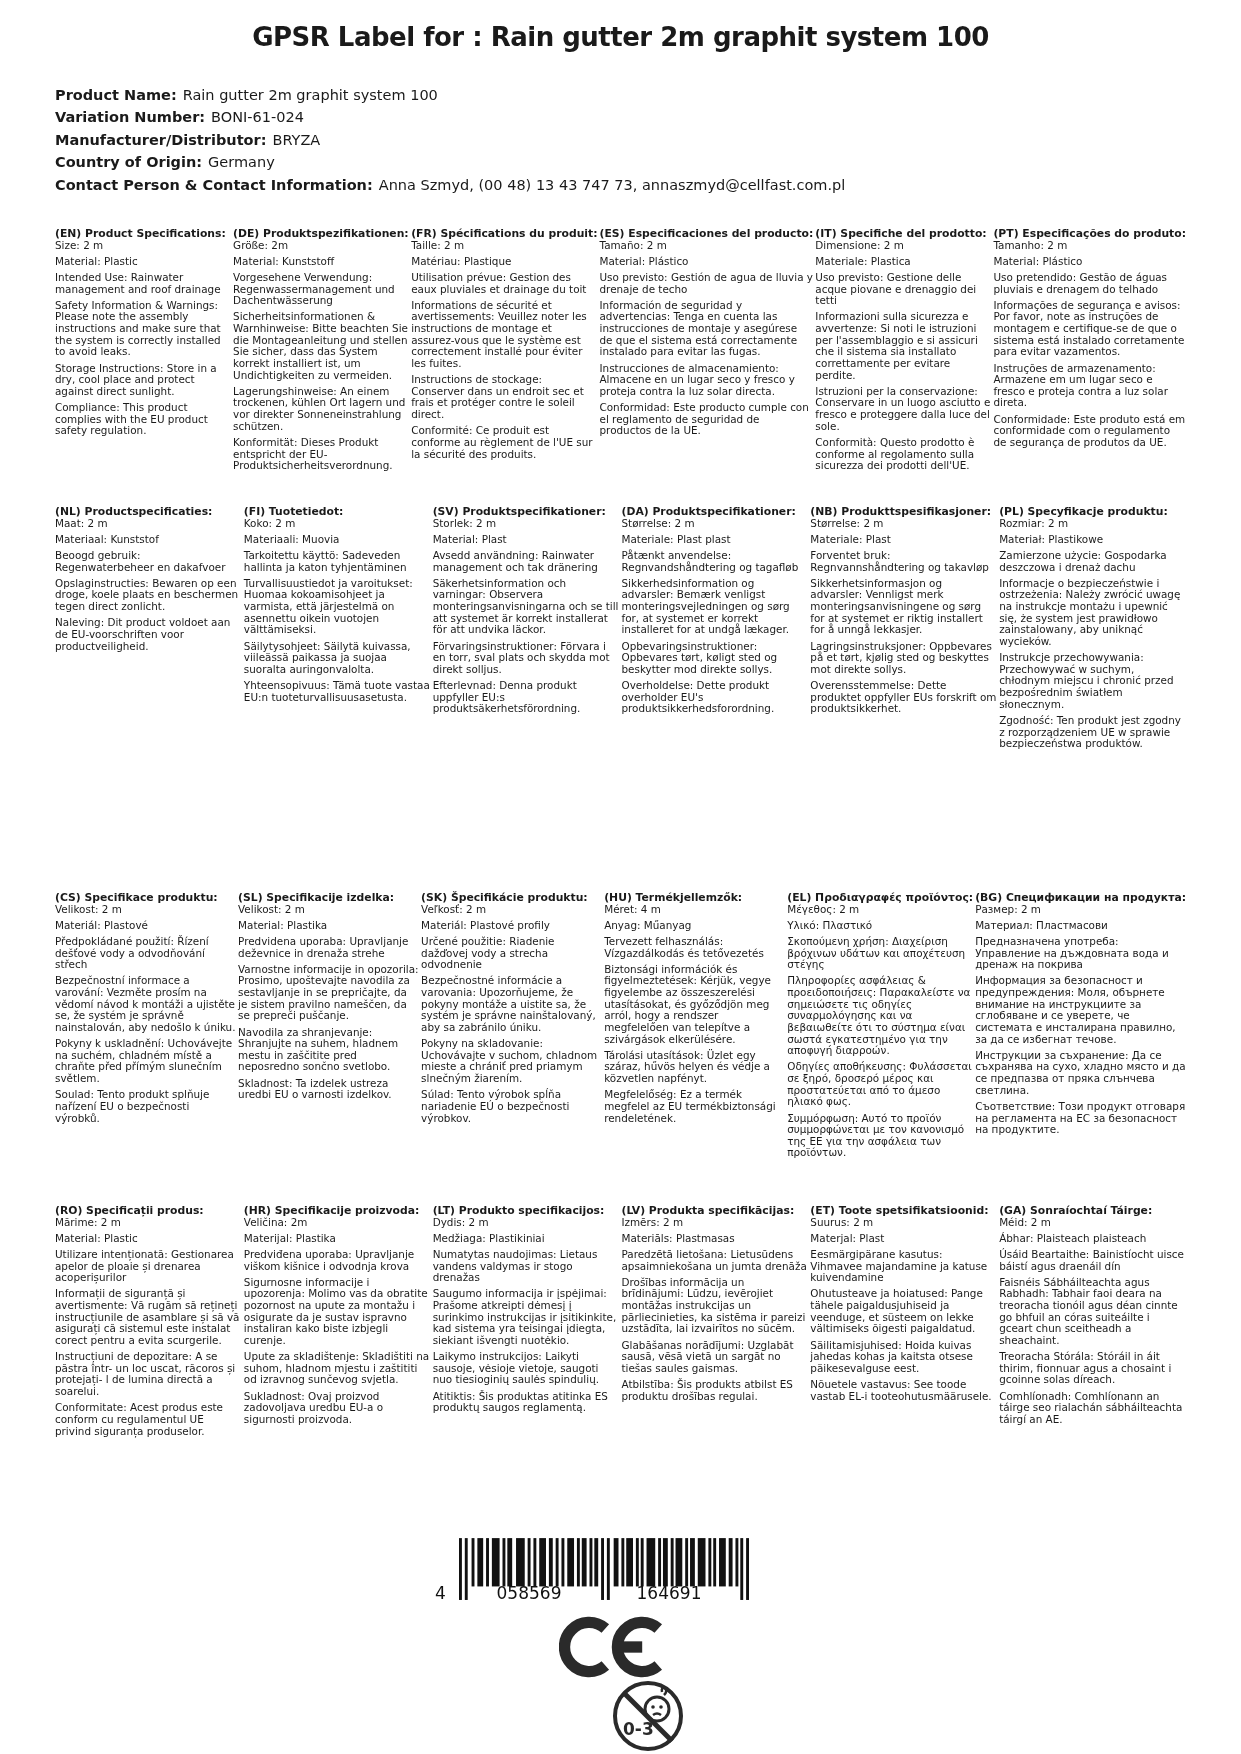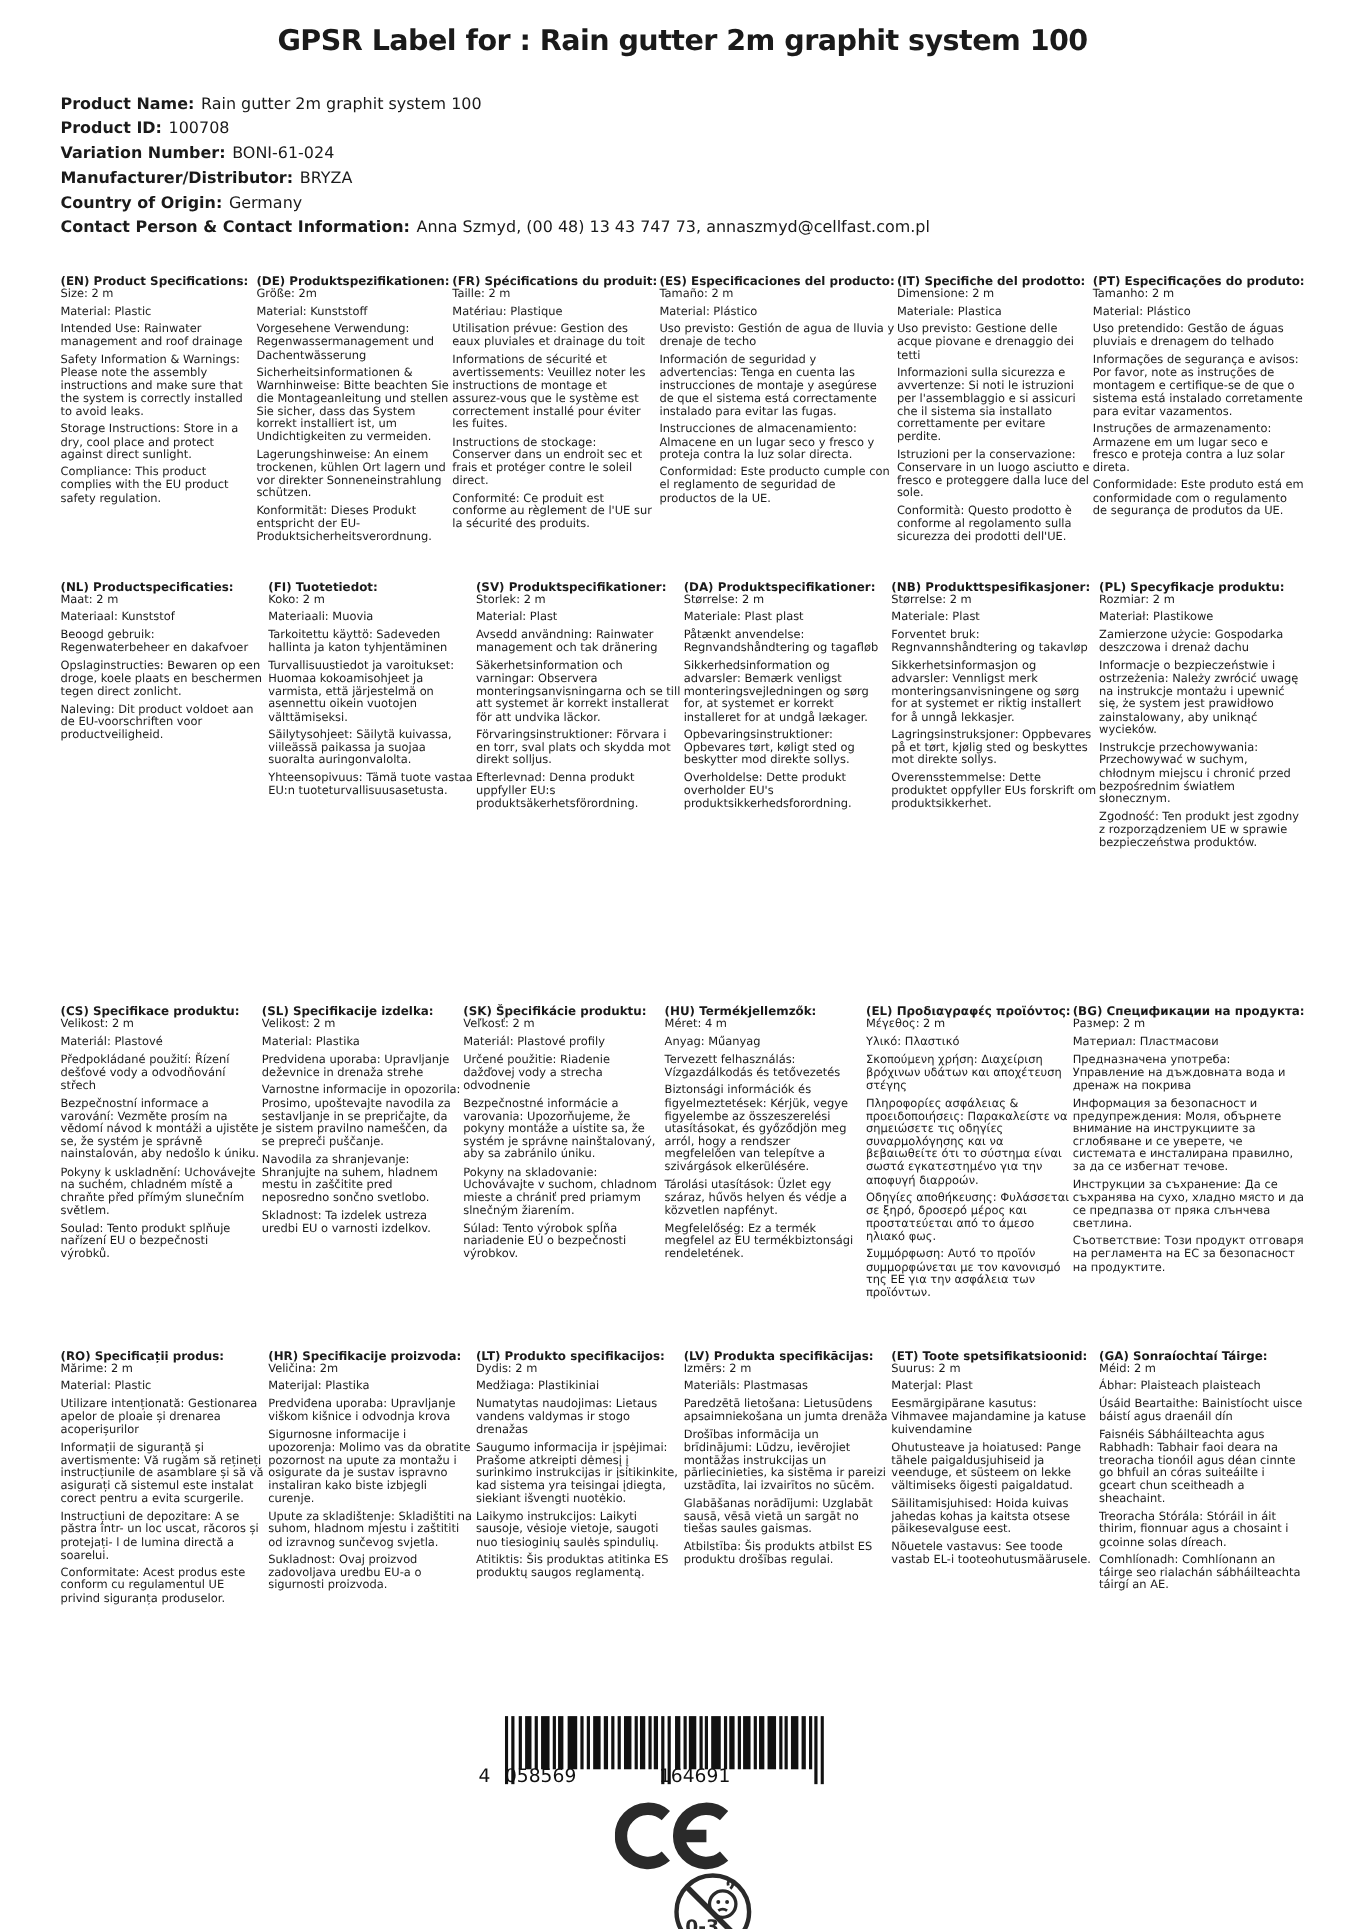--- a/index.html
+++ b/index.html
@@ -47,37 +47,36 @@
 
   .bottom-area { width: 330px; margin: 32px 0 0 382px; }
   .barcode { position: relative; width: 310px; height: 66px; margin-left: 22px; }
   .barcode svg { display: block; }
   .barcode-nums {
     position: absolute; left: -24px; bottom: 0px; width: 330px;
     font-size: 17px; color: #111;
     display: flex;
   }
   .bn-first { width: 24px; text-align: left; }
-  .bn-left  { width: 140px; text-align: left; background: transparent; }
-  .bn-right { width: 140px; }
+  .bn-left  { width: 140px; text-align: center; background: transparent; }
+  .bn-right { width: 140px; text-align: center; }
 
   .marks-row { display: flex; align-items: center; margin-top: 12px; flex-direction: column; }
   .ce-mark { margin-left: 18px; }
   .age-mark { margin-left: 92px; }
 </style>
 </head>
 <body>
 
 <div class="page">
 
   <div class="title">GPSR Label for : Rain gutter 2m graphit system 100</div>
 
   <div class="product-info">
     <div class="pi-row"><span class="pi-label">Product Name:</span><span class="pi-value">Rain gutter 2m graphit system 100</span></div>
-    <div class="pi-row"><span class="pi-label">Product ID:</span><span class="pi-value">100708</span></div>
     <div class="pi-row"><span class="pi-label">Variation Number:</span><span class="pi-value">BONI-61-024</span></div>
     <div class="pi-row"><span class="pi-label">Manufacturer/Distributor:</span><span class="pi-value">BRYZA</span></div>
     <div class="pi-row"><span class="pi-label">Country of Origin:</span><span class="pi-value">Germany</span></div>
     <div class="pi-row"><span class="pi-label">Contact Person &amp; Contact Information:</span><span class="pi-value">Anna Szmyd, (00 48) 13 43 747 73, annaszmyd@cellfast.com.pl</span></div>
   </div>
 
   <div class="lang-grid">
 
     <div class="lang-row row1">
       <div class="cell">

